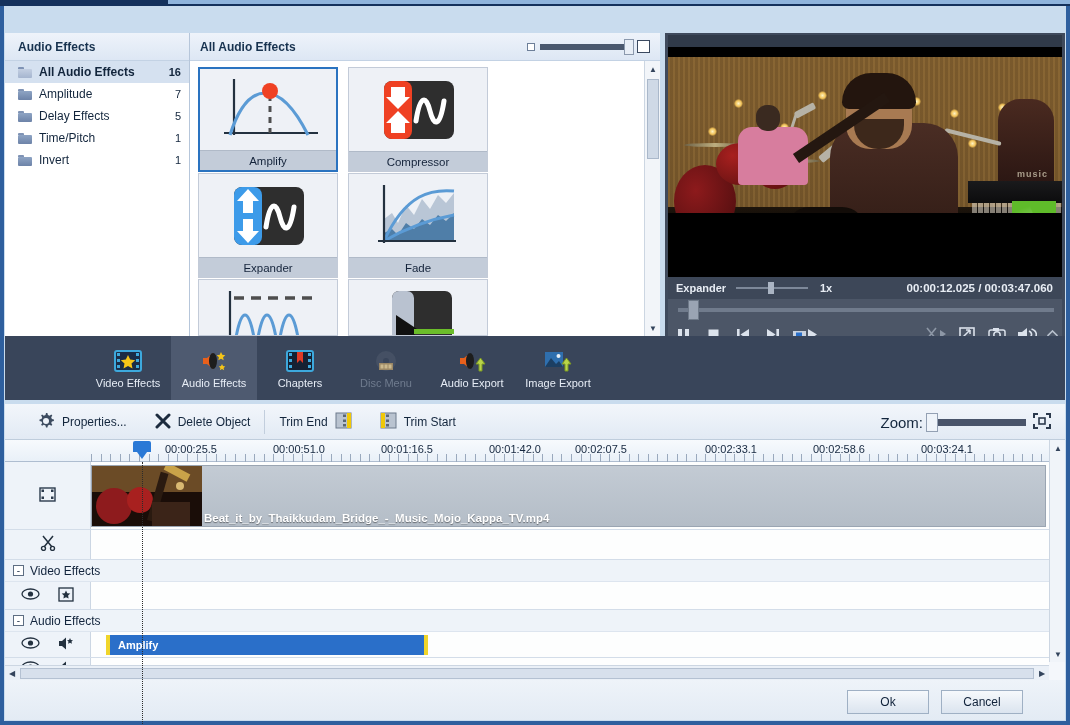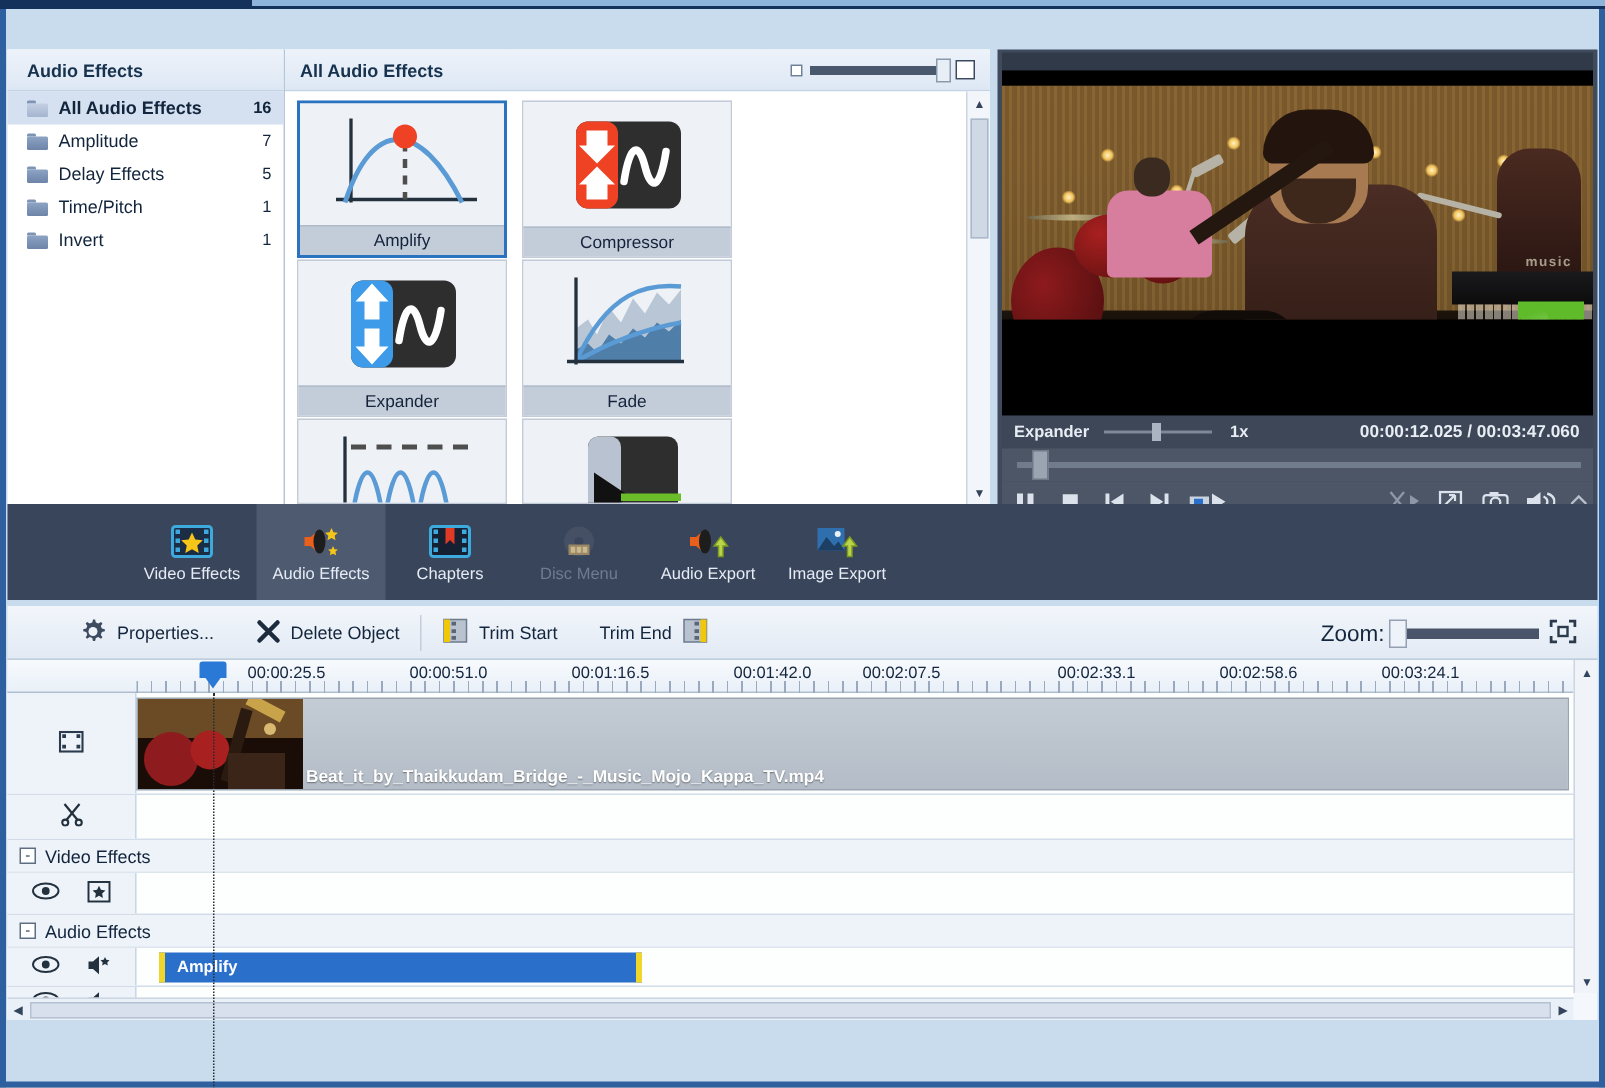--- a/index.html
+++ b/index.html
@@ -152,21 +152,21 @@
   .nav-inner{ display:flex; height:64px; padding-left:80px; }
   .navitem{ width:86px; height:64px; display:flex; flex-direction:column; align-items:center;
     justify-content:center; color:#e6ecf5; font-size:11px; gap:3px; }
   .navitem.active{ background:#4e5a70; }
   .navitem.disabled{ color:#6f7b8e; }
   .navico{ width:30px; height:26px; display:flex; align-items:center; justify-content:center; }
 
   
   .toolbar{ position:absolute; left:5px; top:404px; width:1060px; height:36px;
     background:linear-gradient(to bottom,#f2f6fb,#e2eaf4); border-bottom:1px solid #bfcddc; }
-  .tb-inner{ display:flex; align-items:center; height:36px; padding-left:34px; gap:0; }
+  .tb-inner{ display:flex; align-items:center; height:36px; padding-left:18px; gap:0; }
   .tbitem{ display:flex; align-items:center; gap:7px; padding:0 14px; height:36px;
     font-size:12px; color:#13263d; }
   .tb-sep{ width:1px; height:24px; background:#c2cedd; }
   .zoomwrap{ margin-left:auto; display:flex; align-items:center; gap:7px; padding-right:14px; }
   .zlabel{ font-size:15px; color:#13263d; }
   .ztrack{ position:relative; width:96px; height:7px; background:#49546a; }
   .zknob{ position:absolute; left:-4px; top:-6px; width:12px; height:19px;
     background:#eef3f9; border:1px solid #93a0b3; }
 
   
@@ -614,44 +614,44 @@
         <span>
           <svg width="16" height="16" viewBox="0 0 16 16">
               <path d="M2,2 L14,14 M14,2 L2,14" stroke="#1c2b3e" stroke-width="3" stroke-linecap="round"></path>
             </svg>
         </span>
         <span>Delete Object</span>
       </div>
 
       <div class="tb-sep"></div>
 
+      <div class="tbitem" style="flex-direction:row-reverse;">
+        <span>
+          <svg width="17" height="17" viewBox="0 0 17 17">
+              <rect x="1" y="1" width="15" height="15" fill="#b9c3d0" stroke="#6d7a8c"></rect>
+              <rect x="12" y="1" width="4" height="15" fill="#f0c808"></rect>
+              <rect x="8" y="2.5" width="3" height="2.5" fill="#5a6674"></rect>
+              <rect x="8" y="7.5" width="3" height="2.5" fill="#5a6674"></rect>
+              <rect x="8" y="12" width="3" height="2.5" fill="#5a6674"></rect>
+            </svg>
+        </span>
+        <span>Trim End</span>
+      </div>
+
       <div class="tbitem">
         <span>
           <svg width="17" height="17" viewBox="0 0 17 17">
               <rect x="1" y="1" width="15" height="15" fill="#b9c3d0" stroke="#6d7a8c"></rect>
               <rect x="1" y="1" width="4" height="15" fill="#f0c808"></rect>
               <rect x="6" y="2.5" width="3" height="2.5" fill="#5a6674"></rect>
               <rect x="6" y="7.5" width="3" height="2.5" fill="#5a6674"></rect>
               <rect x="6" y="12" width="3" height="2.5" fill="#5a6674"></rect>
             </svg>
         </span>
         <span>Trim Start</span>
-      </div>
-
-      <div class="tbitem" style="flex-direction:row-reverse;">
-        <span>
-          <svg width="17" height="17" viewBox="0 0 17 17">
-              <rect x="1" y="1" width="15" height="15" fill="#b9c3d0" stroke="#6d7a8c"></rect>
-              <rect x="12" y="1" width="4" height="15" fill="#f0c808"></rect>
-              <rect x="8" y="2.5" width="3" height="2.5" fill="#5a6674"></rect>
-              <rect x="8" y="7.5" width="3" height="2.5" fill="#5a6674"></rect>
-              <rect x="8" y="12" width="3" height="2.5" fill="#5a6674"></rect>
-            </svg>
-        </span>
-        <span>Trim End</span>
       </div>
 
       <div class="zoomwrap">
         <span class="zlabel">Zoom:</span>
         <span class="ztrack">
           <span class="zknob"></span>
         </span>
         <span>
           <svg width="18" height="16" viewBox="0 0 18 16">
               <path d="M1,5 L1,1 L5,1 M13,1 L17,1 L17,5 M17,11 L17,15 L13,15 M5,15 L1,15 L1,11" stroke="#2c3a4d" stroke-width="2" fill="none"></path>
@@ -788,13 +788,17 @@
       <div class="arw" style="position:absolute; bottom:0;">▼</div>
     </div>
 
     <div class="hsb">
       <span class="arw">◀</span>
       <span class="thumb"></span>
       <span class="arw">▶</span>
     </div>
   </div>
 
+  <div class="footer">
+    <div class="fbtn" id="ok-button">Ok</div>
+    <div class="fbtn" id="cancel-button">Cancel</div>
+  </div>
 </div>
 
 </body></html>

